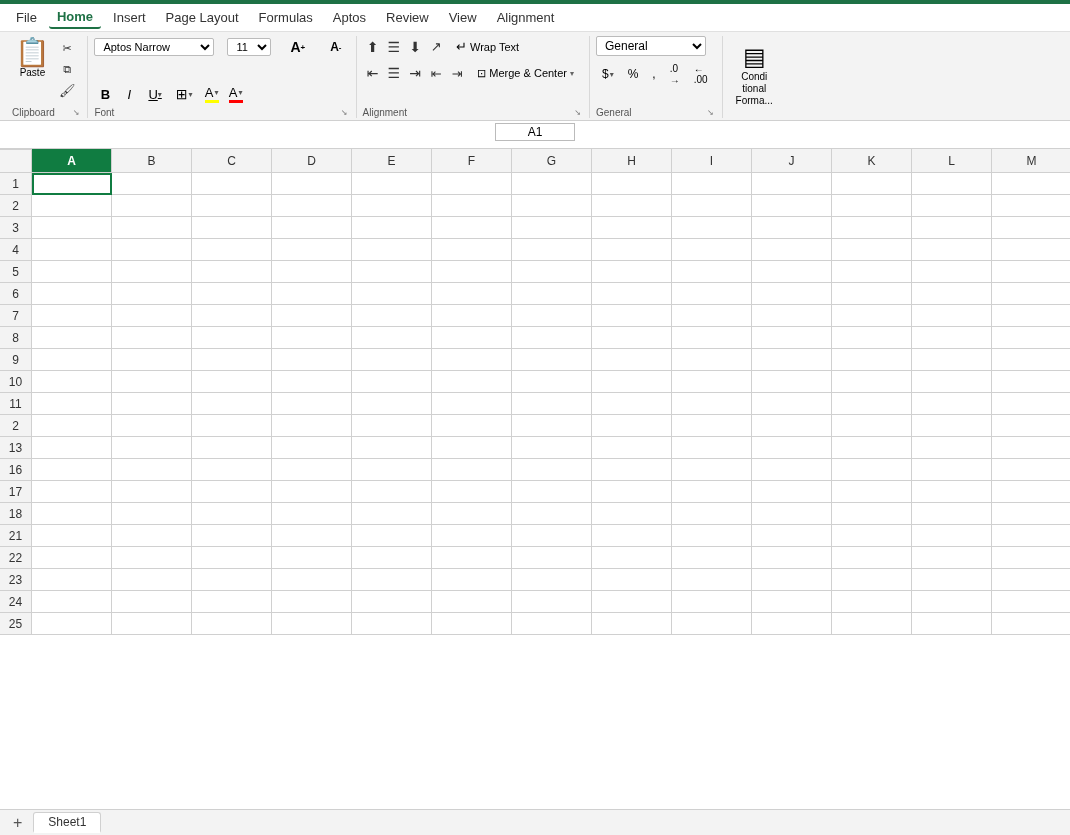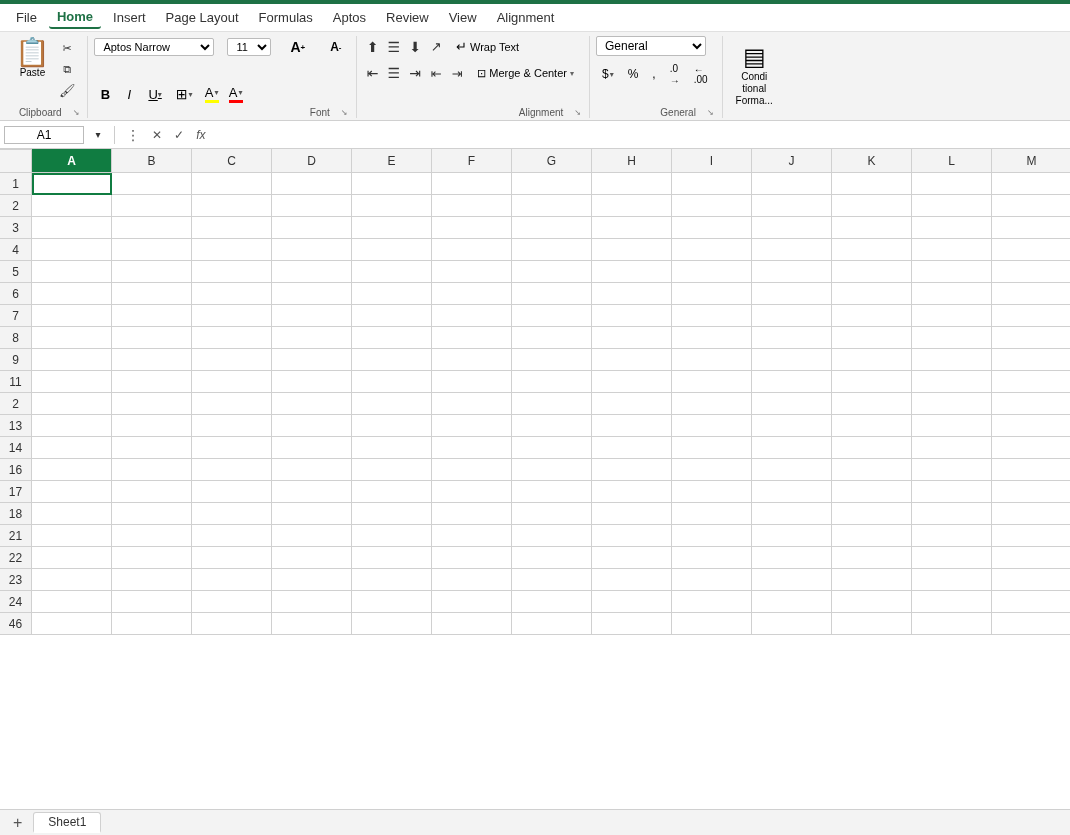--- a/index.html
+++ b/index.html
@@ -25,21 +25,21 @@
       padding: 4px 8px 2px 8px; display: flex; gap: 2px; align-items: stretch;
     }
     .ribbon-group {
       display: flex; flex-direction: column; align-items: center;
       border-right: 1px solid #d8d8d8; padding: 0 8px 0 4px; min-width: 60px;
     }
     .ribbon-group:last-child { border-right: none; }
     .ribbon-group-content { display: flex; align-items: flex-start; gap: 4px; flex: 1; }
     .ribbon-group-label {
       font-size: 10px; color: #555; text-align: center; margin-top: 2px;
-      display: flex; align-items: center; gap: 11px; width: 100%; justify-content: flex-end;
+      display: flex; align-items: center; gap: 11px; width: 100%; justify-content: space-between;
     }
     .ribbon-group-label .expand-icon { font-size: 8px; color: #777; }
 
     .ribbon-btn-small {
       display: flex; align-items: center; justify-content: center;
       padding: 1px 3px; cursor: pointer; border-radius: 2px;
       font-size: 11px; color: #333; border: 1px solid transparent; height: 20px; min-width: 20px;
     }
 
     
@@ -106,21 +106,21 @@
     .cond-group { min-width: 60px; }
     .cond-btn {
       display: flex; flex-direction: column; align-items: center;
       padding: 2px 6px; cursor: pointer; border: 1px solid transparent;
       border-radius: 3px; text-align: center;
     }
 
     
     .formula-bar {
       display: flex; align-items: center; background: #fff;
-      border-bottom: 1px solid #d0d0d0; padding: 2px 4px; gap: 4px; height: 28px;
+      border-bottom: 1px solid #d0d0d0; padding: 2px 4px; gap: 12px; height: 28px; flex-direction: column;
     }
     .cell-ref-box {
       border: 1px solid #bbb; padding: 1px 6px; font-size: 12px;
       width: 80px; text-align: center; background: #fff;
     }
     .formula-bar-divider { width: 1px; height: 18px; background: #ccc; margin: 0 2px; }
     .formula-bar-icons { display: flex; align-items: center; gap: 2px; }
     .fbar-icon {
       padding: 1px 4px; cursor: pointer; font-size: 12px; color: #555;
       border: 1px solid transparent; border-radius: 2px;
@@ -520,20 +520,36 @@
           <div class="grid-cell w-col-f" tabindex="-1"></div>
           <div class="grid-cell w-col-g" tabindex="-1"></div>
           <div class="grid-cell w-col-h" tabindex="-1"></div>
           <div class="grid-cell w-col-i" tabindex="-1"></div>
           <div class="grid-cell w-col-j" tabindex="-1"></div>
           <div class="grid-cell w-col-k" tabindex="-1"></div>
           <div class="grid-cell w-col-l" tabindex="-1"></div>
           <div class="grid-cell w-col-m" tabindex="-1"></div>
         </div>
         <div class="grid-row">
+          <div class="row-header">10</div>
+          <div class="grid-cell w-col-a" tabindex="-1"></div>
+          <div class="grid-cell w-col-b" tabindex="-1"></div>
+          <div class="grid-cell w-col-c" tabindex="-1"></div>
+          <div class="grid-cell w-col-d" tabindex="-1"></div>
+          <div class="grid-cell w-col-e" tabindex="-1"></div>
+          <div class="grid-cell w-col-f" tabindex="-1"></div>
+          <div class="grid-cell w-col-g" tabindex="-1"></div>
+          <div class="grid-cell w-col-h" tabindex="-1"></div>
+          <div class="grid-cell w-col-i" tabindex="-1"></div>
+          <div class="grid-cell w-col-j" tabindex="-1"></div>
+          <div class="grid-cell w-col-k" tabindex="-1"></div>
+          <div class="grid-cell w-col-l" tabindex="-1"></div>
+          <div class="grid-cell w-col-m" tabindex="-1"></div>
+        </div>
+        <div class="grid-row">
           <div class="row-header">11</div>
           <div class="grid-cell w-col-a" tabindex="-1"></div>
           <div class="grid-cell w-col-b" tabindex="-1"></div>
           <div class="grid-cell w-col-c" tabindex="-1"></div>
           <div class="grid-cell w-col-d" tabindex="-1"></div>
           <div class="grid-cell w-col-e" tabindex="-1"></div>
           <div class="grid-cell w-col-f" tabindex="-1"></div>
           <div class="grid-cell w-col-g" tabindex="-1"></div>
           <div class="grid-cell w-col-h" tabindex="-1"></div>
           <div class="grid-cell w-col-i" tabindex="-1"></div>
@@ -568,36 +584,20 @@
           <div class="grid-cell w-col-f" tabindex="-1"></div>
           <div class="grid-cell w-col-g" tabindex="-1"></div>
           <div class="grid-cell w-col-h" tabindex="-1"></div>
           <div class="grid-cell w-col-i" tabindex="-1"></div>
           <div class="grid-cell w-col-j" tabindex="-1"></div>
           <div class="grid-cell w-col-k" tabindex="-1"></div>
           <div class="grid-cell w-col-l" tabindex="-1"></div>
           <div class="grid-cell w-col-m" tabindex="-1"></div>
         </div>
         <div class="grid-row">
-          <div class="row-header">14</div>
-          <div class="grid-cell w-col-a" tabindex="-1"></div>
-          <div class="grid-cell w-col-b" tabindex="-1"></div>
-          <div class="grid-cell w-col-c" tabindex="-1"></div>
-          <div class="grid-cell w-col-d" tabindex="-1"></div>
-          <div class="grid-cell w-col-e" tabindex="-1"></div>
-          <div class="grid-cell w-col-f" tabindex="-1"></div>
-          <div class="grid-cell w-col-g" tabindex="-1"></div>
-          <div class="grid-cell w-col-h" tabindex="-1"></div>
-          <div class="grid-cell w-col-i" tabindex="-1"></div>
-          <div class="grid-cell w-col-j" tabindex="-1"></div>
-          <div class="grid-cell w-col-k" tabindex="-1"></div>
-          <div class="grid-cell w-col-l" tabindex="-1"></div>
-          <div class="grid-cell w-col-m" tabindex="-1"></div>
-        </div>
-        <div class="grid-row">
           <div class="row-header">16</div>
           <div class="grid-cell w-col-a" tabindex="-1"></div>
           <div class="grid-cell w-col-b" tabindex="-1"></div>
           <div class="grid-cell w-col-c" tabindex="-1"></div>
           <div class="grid-cell w-col-d" tabindex="-1"></div>
           <div class="grid-cell w-col-e" tabindex="-1"></div>
           <div class="grid-cell w-col-f" tabindex="-1"></div>
           <div class="grid-cell w-col-g" tabindex="-1"></div>
           <div class="grid-cell w-col-h" tabindex="-1"></div>
           <div class="grid-cell w-col-i" tabindex="-1"></div>
@@ -696,21 +696,21 @@
           <div class="grid-cell w-col-f" tabindex="-1"></div>
           <div class="grid-cell w-col-g" tabindex="-1"></div>
           <div class="grid-cell w-col-h" tabindex="-1"></div>
           <div class="grid-cell w-col-i" tabindex="-1"></div>
           <div class="grid-cell w-col-j" tabindex="-1"></div>
           <div class="grid-cell w-col-k" tabindex="-1"></div>
           <div class="grid-cell w-col-l" tabindex="-1"></div>
           <div class="grid-cell w-col-m" tabindex="-1"></div>
         </div>
         <div class="grid-row">
-          <div class="row-header">46</div>
+          <div class="row-header">25</div>
           <div class="grid-cell w-col-a" tabindex="-1"></div>
           <div class="grid-cell w-col-b" tabindex="-1"></div>
           <div class="grid-cell w-col-c" tabindex="-1"></div>
           <div class="grid-cell w-col-d" tabindex="-1"></div>
           <div class="grid-cell w-col-e" tabindex="-1"></div>
           <div class="grid-cell w-col-f" tabindex="-1"></div>
           <div class="grid-cell w-col-g" tabindex="-1"></div>
           <div class="grid-cell w-col-h" tabindex="-1"></div>
           <div class="grid-cell w-col-i" tabindex="-1"></div>
           <div class="grid-cell w-col-j" tabindex="-1"></div>

